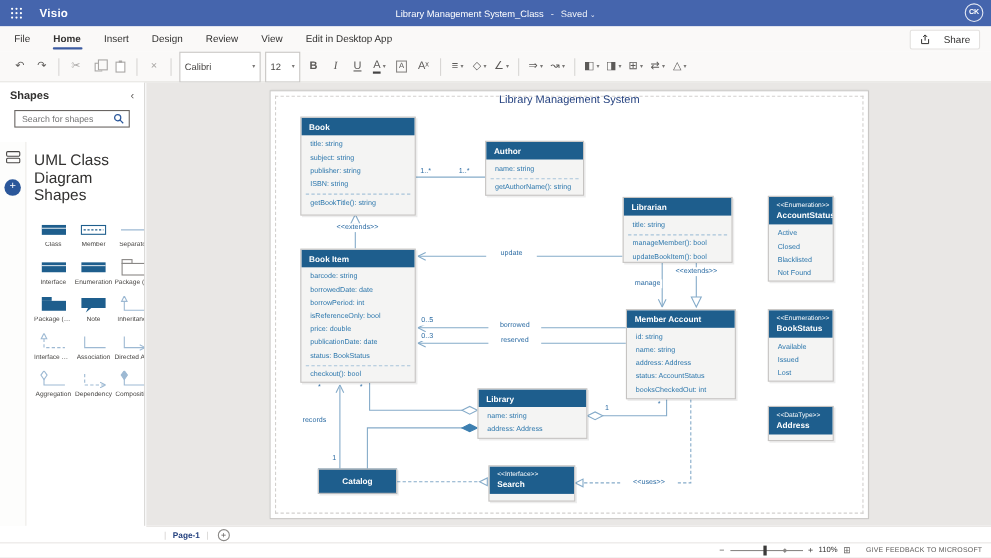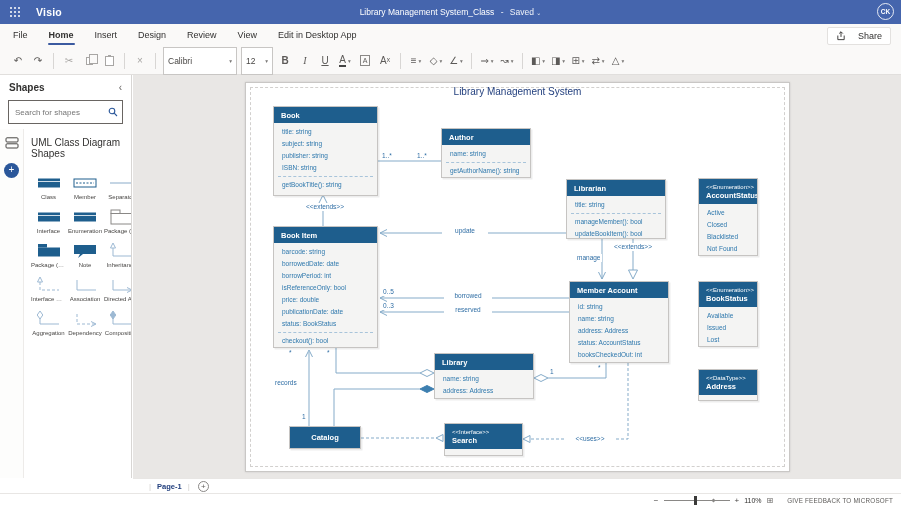--- a/index.html
+++ b/index.html
@@ -45,27 +45,27 @@
   .body{position:absolute;left:0;top:75px;right:0;bottom:0}
   .panel{position:absolute;left:0;top:0;width:132px;bottom:29px;background:#fff;border-right:1px solid #d8d6d4}
   .canvas{position:absolute;left:133px;top:0;right:0;bottom:29px;background:#e9e7e5;overflow:hidden}
   .pagebar{position:absolute;left:133px;right:0;bottom:14px;height:15px;background:#fff;border-top:1px solid #e8e6e4;display:flex;align-items:center;padding-left:10px}
   .statusbar{position:absolute;left:0;right:0;bottom:0;height:14px;background:#fff;border-top:1px solid #e8e6e4;display:flex;align-items:center;justify-content:flex-end;padding-right:8px;gap:6px}
 
   
   .panel-head{height:24px;display:flex;align-items:center;justify-content:space-between;padding:0 9px}
   .panel-head .t{font-size:10px;font-weight:700}
   .panel-head .col{color:#605e5c;font-size:10px}
-  .search{margin:1px 8px 6px;height:24px;border:1px solid #696562;background:#fff;display:flex;align-items:center;padding:0 4px}
+  .search{margin:1px 13px 6px;height:16px;border:1px solid #696562;background:#fff;display:flex;align-items:center;padding:0 4px}
   .search input{border:none;outline:none;flex:1;font-size:8px;color:#605e5c;background:transparent;min-width:0}
   .panel-body{position:absolute;top:54px;left:0;right:0;bottom:0;display:flex}
   .rail{width:24px;border-right:1px solid #edebe9;display:flex;flex-direction:column;align-items:center;padding-top:8px;gap:14px;background:#fdfdfc}
   .plus-btn{width:15px;height:15px;border-radius:50%;background:#2b579a;color:#fff;font-size:10px;line-height:13px;text-align:center}
   .stencil{flex:1;padding:8px 4px 0 7px;overflow:hidden}
-  .stencil-title{font-size:10px;color:#323130;margin-bottom:16px}
+  .stencil-title{font-size:14px;color:#323130;margin-bottom:16px}
   .shape-grid{display:grid;grid-template-columns:repeat(3,1fr);row-gap:9px;column-gap:2px}
   .shape-cell{display:flex;flex-direction:column;align-items:center;gap:3px}
   .shape-thumb{height:16px;display:flex;align-items:center;justify-content:center}
   .shape-label{font-size:6px;color:#484644;max-width:35px;overflow:hidden;white-space:nowrap;text-overflow:ellipsis}
 
   
   .page{position:absolute;left:112px;top:7px;width:545px;height:390px;background:#fff;border:1px solid #c9c7c5;box-shadow:0 0 2px rgba(0,0,0,.12)}
   .page::before{content:"";position:absolute;inset:4px;border:1px dashed #d2d0ce;pointer-events:none}
   .diagram-title{position:absolute;top:3px;left:0;right:0;text-align:center;font-size:10px;font-weight:400;color:#24417f}
   .connectors{position:absolute;left:0;top:0;pointer-events:none}

